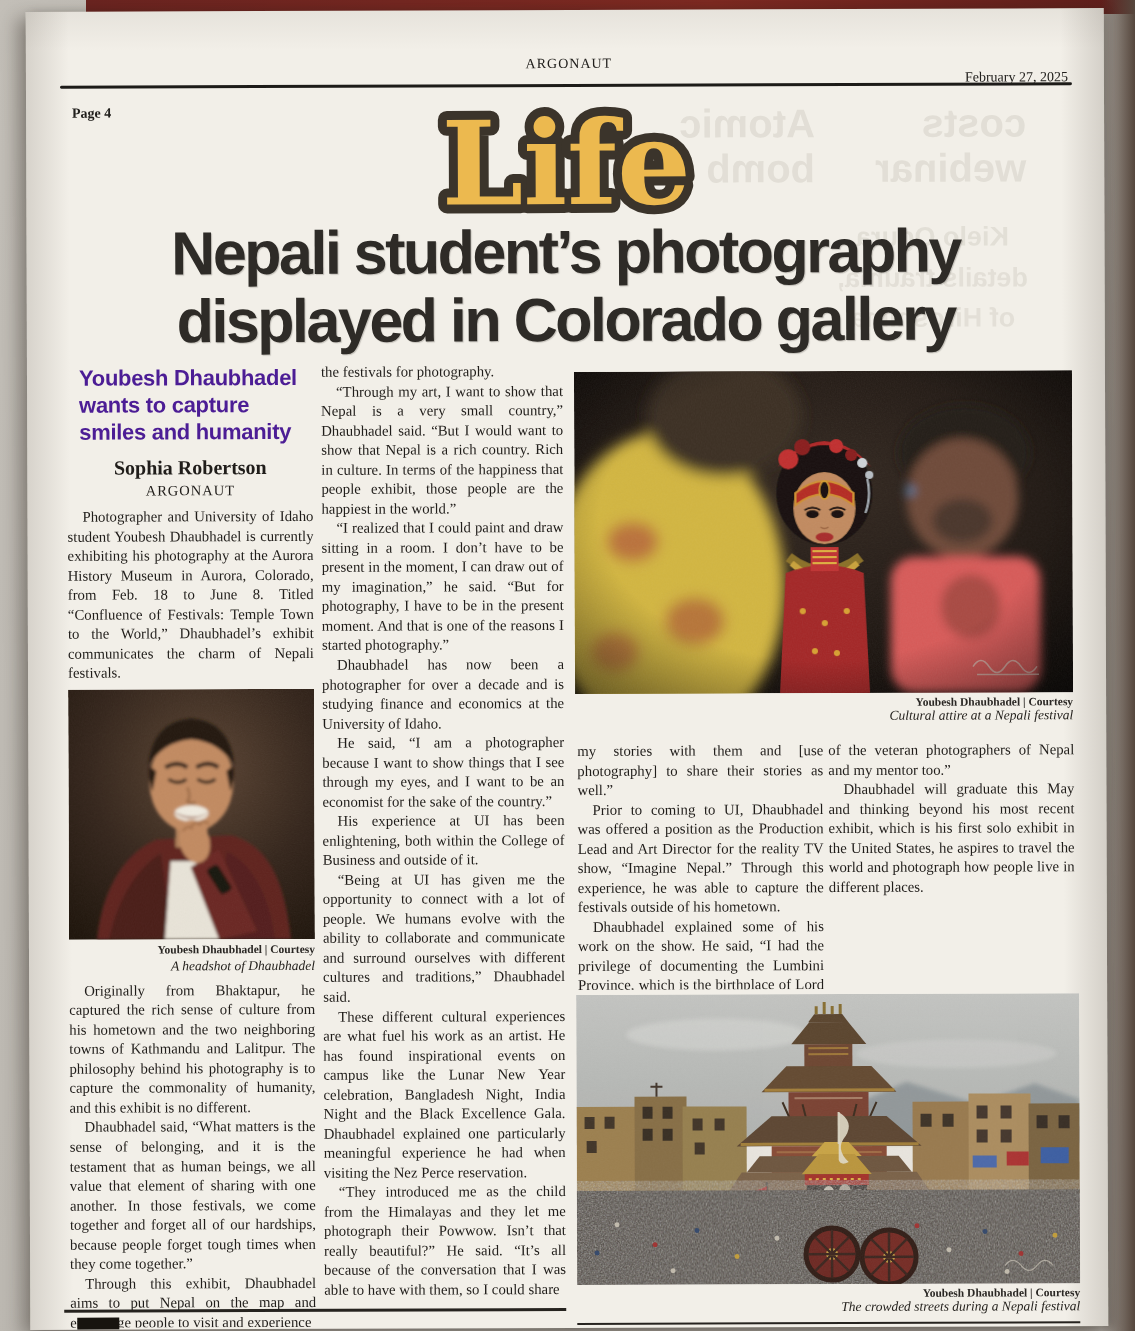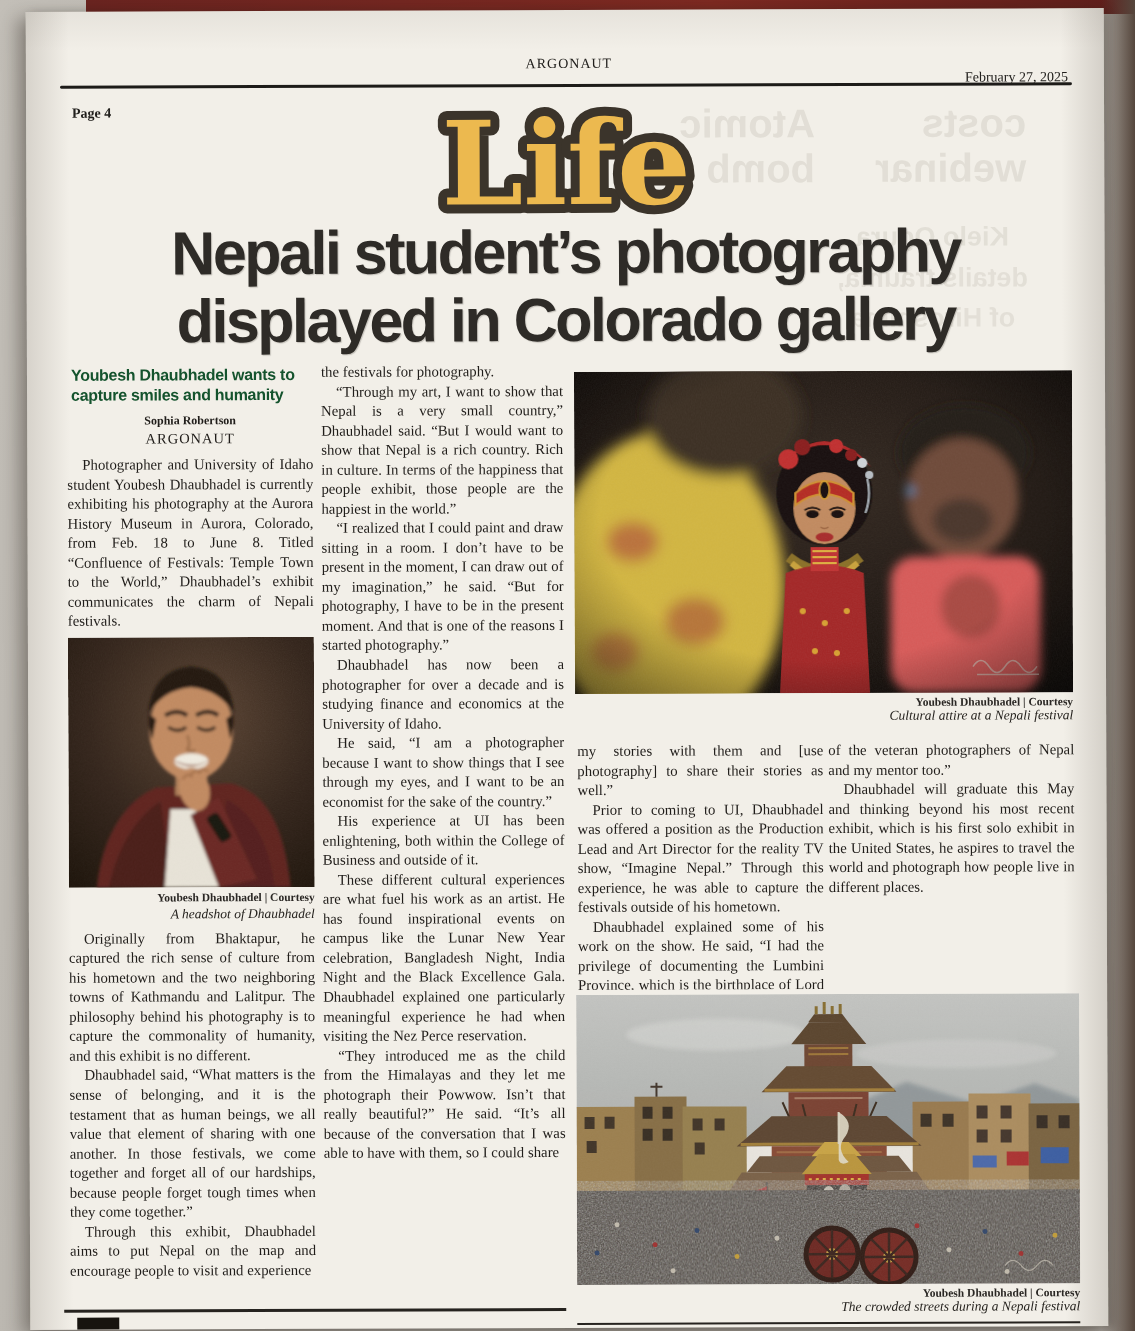--- a/index.html
+++ b/index.html
@@ -41,24 +41,24 @@
     font-size:61px;line-height:1.12;letter-spacing:-2.5px;text-align:center;
     text-shadow:1px 1px 1px rgba(60,55,48,.25);}
   
   .col{position:absolute;font-size:14.8px;line-height:1.32;color:#201d1a;text-align:justify;}
   .col1{left:40px;top:354px;width:246px;height:962px;overflow:hidden;}
   .col2{left:294px;top:352px;width:242px;height:962px;overflow:hidden;}
   .col3{left:549px;top:732px;width:246px;height:248px;overflow:hidden;}
   .col4{left:800px;top:732px;width:246px;height:248px;overflow:hidden;}
   .para{margin:0;text-indent:15px;}
   .para.cont{text-indent:0;}
-  .kicker{margin:0 0 9px 4px;font-family:"Liberation Sans",sans-serif;
-    font-weight:bold;font-size:16px;line-height:1.22;letter-spacing:-.3px;color:#14532d;text-align:left;}
+  .kicker{margin:0 0 9px 12px;font-family:"Liberation Sans",sans-serif;
+    font-weight:bold;font-size:22px;line-height:1.22;letter-spacing:-.3px;color:#4c1d95;text-align:left;}
   .byline{text-align:center;margin-bottom:7px;}
-  .byline-name{font-weight:bold;font-size:12px;}
+  .byline-name{font-weight:bold;font-size:20px;}
   .byline-org{font-size:14.5px;letter-spacing:1px;}
   figure{margin:0;}
   .headshot-fig{margin:6px 0 6px 0;}
   .credit{font-size:11.5px;font-weight:bold;text-align:right;color:#2a2724;margin-top:3px;}
   .capline{font-size:13.5px;font-style:italic;text-align:right;color:#26231f;}
   .photo-festival{position:absolute;left:547px;top:362px;width:498px;}
   .photo-streets{position:absolute;left:547px;top:985px;width:503px;}
   .rule-left{position:absolute;left:34px;top:1298px;width:502px;height:3px;background:#26231f;}
   .rule-right{position:absolute;left:547px;top:1313px;width:503px;height:2px;background:#26231f;}
   .bottom-mark{position:absolute;left:47px;top:1306px;width:42px;height:12px;background:#17140f;}
@@ -160,20 +160,21 @@
     <p class="para">Through this exhibit, Dhaubhadel aims to put Nepal on the map and encourage people to visit and experience</p>
   </div>
 
   <div class="col col2">
     <p class="para cont">the festivals for photography.</p>
     <p class="para">“Through my art, I want to show that Nepal is a very small country,” Dhaubhadel said. “But I would want to show that Nepal is a rich country. Rich in culture. In terms of the happiness that people exhibit, those people are the happiest in the world.”</p>
     <p class="para">“I realized that I could paint and draw sitting in a room. I don’t have to be present in the moment, I can draw out of my imagination,” he said. “But for photography, I have to be in the present moment. And that is one of the reasons I started photography.”</p>
     <p class="para">Dhaubhadel has now been a photographer for over a decade and is studying finance and economics at the University of Idaho.</p>
     <p class="para">He said, “I am a photographer because I want to show things that I see through my eyes, and I want to be an economist for the sake of the country.”</p>
     <p class="para">His experience at UI has been enlightening, both within the College of Business and outside of it.</p>
+    <p class="para">“Being at UI has given me the opportunity to connect with a lot of people. We humans evolve with the ability to collaborate and communicate and surround ourselves with different cultures and traditions,” Dhaubhadel said.</p>
     <p class="para">These different cultural experiences are what fuel his work as an artist. He has found inspirational events on campus like the Lunar New Year celebration, Bangladesh Night, India Night and the Black Excellence Gala. Dhaubhadel explained one particularly meaningful experience he had when visiting the Nez Perce reservation.</p>
     <p class="para">“They introduced me as the child from the Himalayas and they let me photograph their Powwow. Isn’t that really beautiful?” He said. “It’s all because of the conversation that I was able to have with them, so I could share</p>
   </div>
 
   <figure class="photo-festival">
     <svg width="498" height="322" viewBox="0 0 498 322">
       <defs>
         <radialGradient id="fs-bg" cx="50%" cy="35%" r="85%">
           <stop offset="0%" stop-color="#332820"></stop>
             <stop offset="60%" stop-color="#1d1510"></stop>

